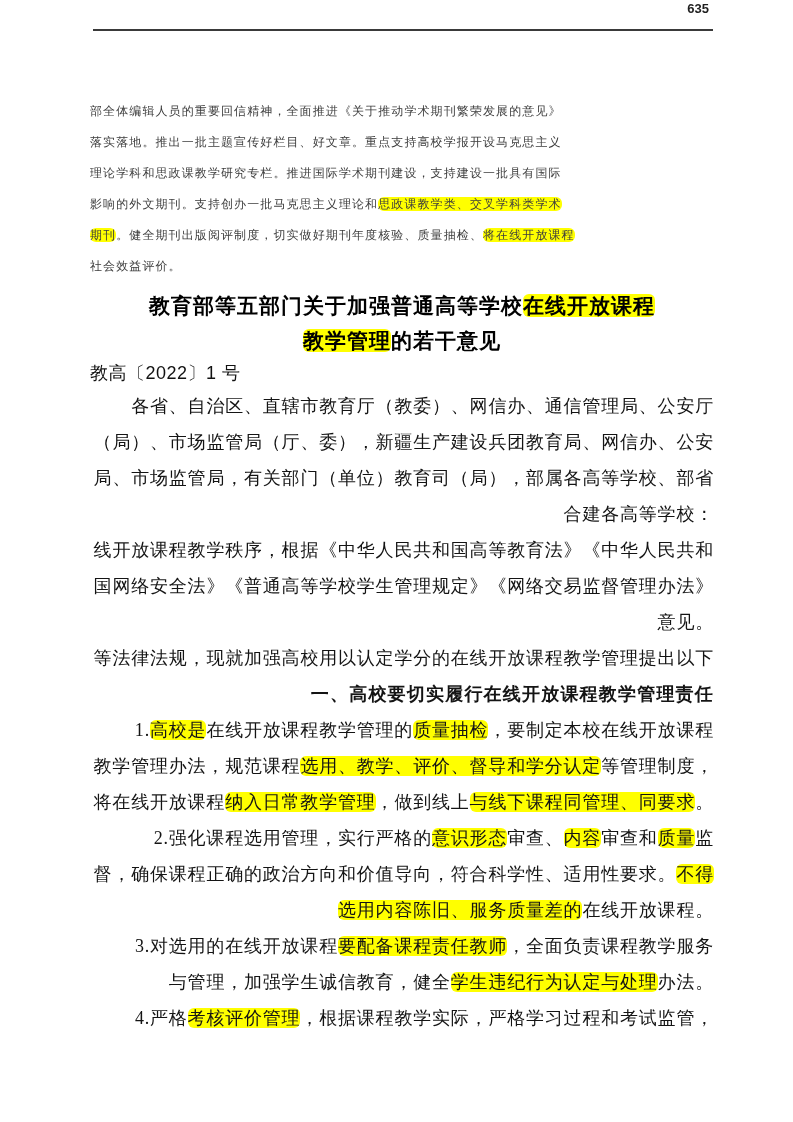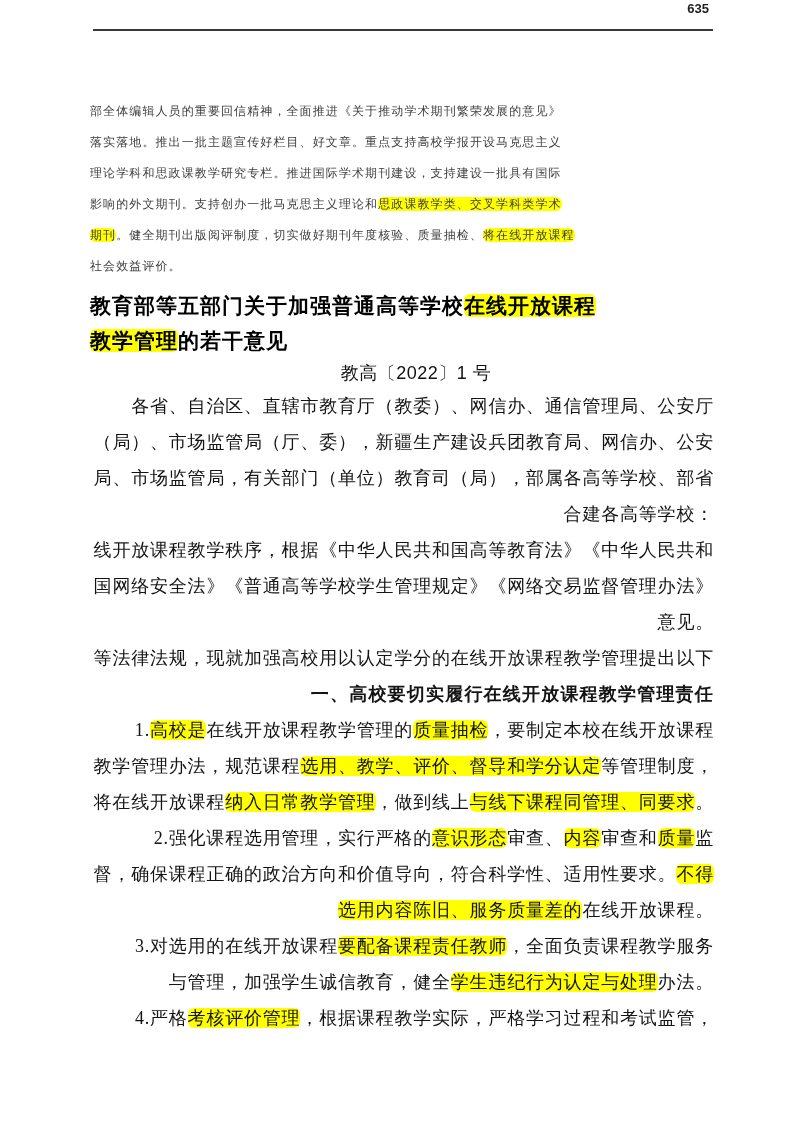--- a/index.html
+++ b/index.html
@@ -37,31 +37,32 @@
     white-space: nowrap;
   }
   .intro-block .line {
     font-size: 12px;
     line-height: 31px;
     letter-spacing: 1.1px;
     color: var(--intro-color, #3d3d3d);
   }
   .title-block {
     margin-top: 6px;
+    text-align: center;
     font-family: "Liberation Sans", "DejaVu Sans", sans-serif;
     font-weight: bold;
     font-size: 21px;
     color: #000000;
   }
   .title-block .line {
     line-height: 35px;
     letter-spacing: 1px;
   }
   .doc-number {
-    text-align: center;
+    text-align: left;
     margin-right: -28px;
     font-family: "Liberation Sans", "DejaVu Sans", sans-serif;
     font-size: 18px;
     line-height: 30px;
     color: #111111;
     letter-spacing: 0.5px;
   }
   .body-block .line {
     font-size: 18px;
     line-height: 36px;

